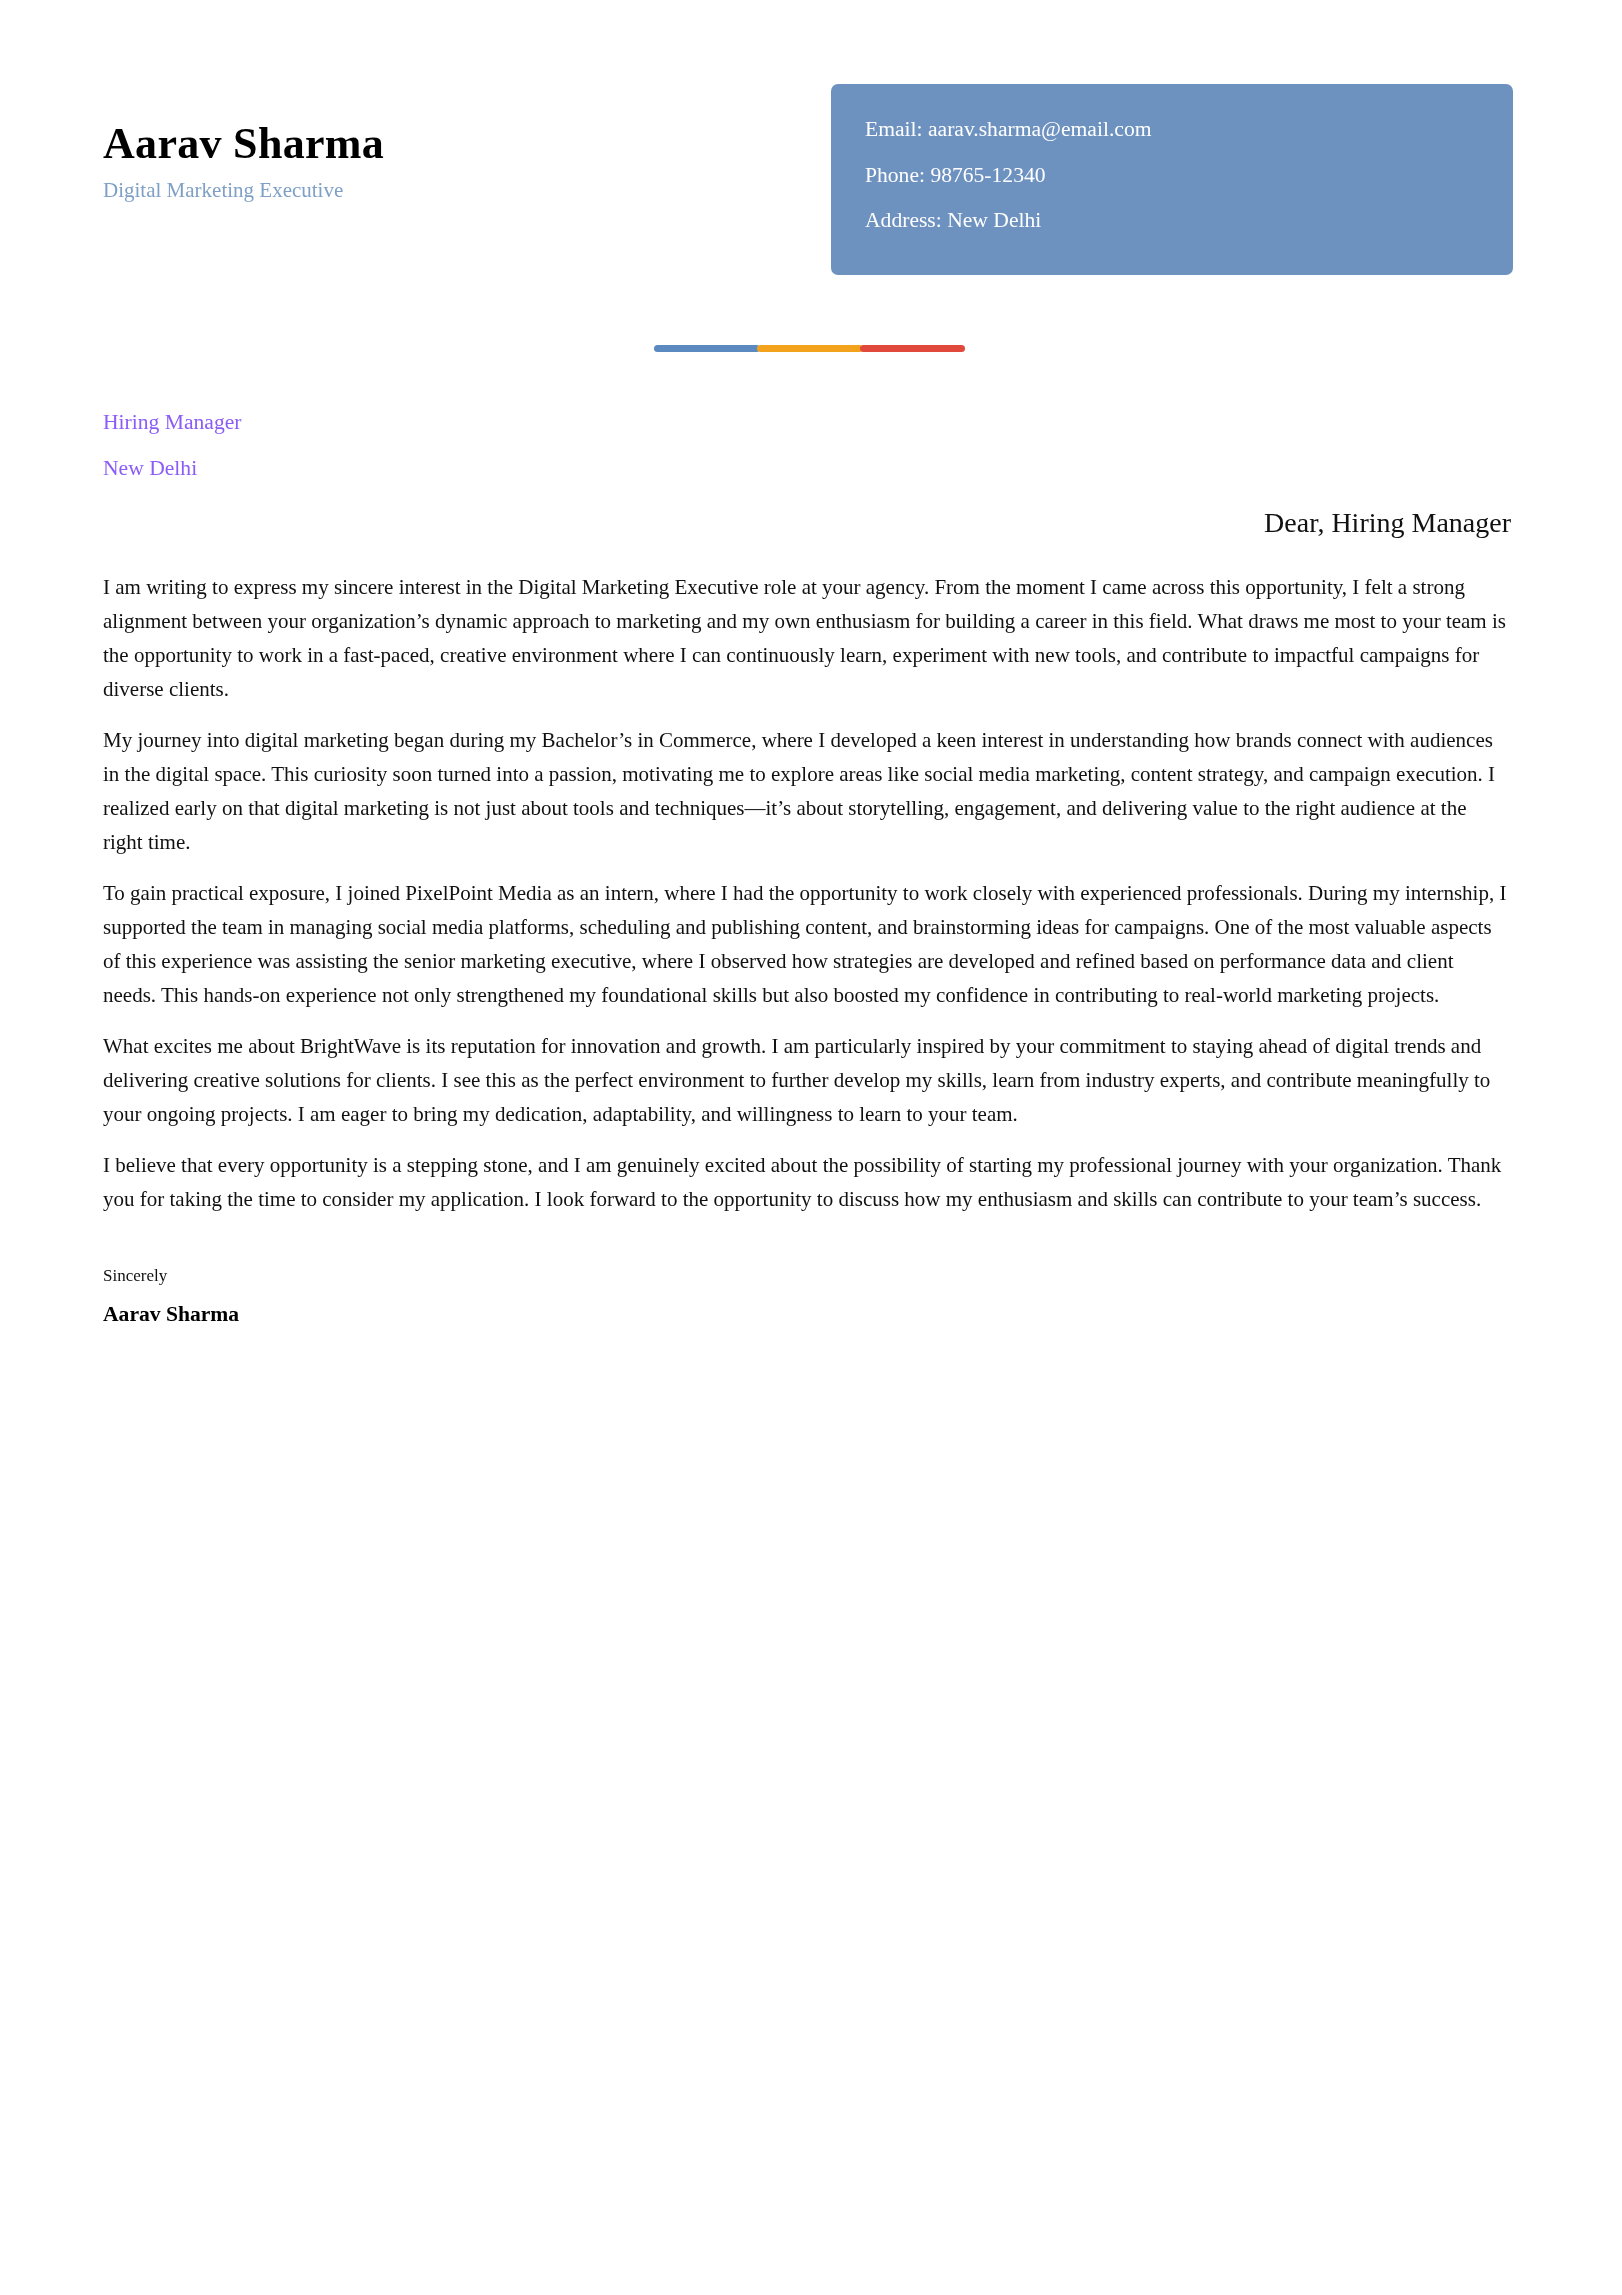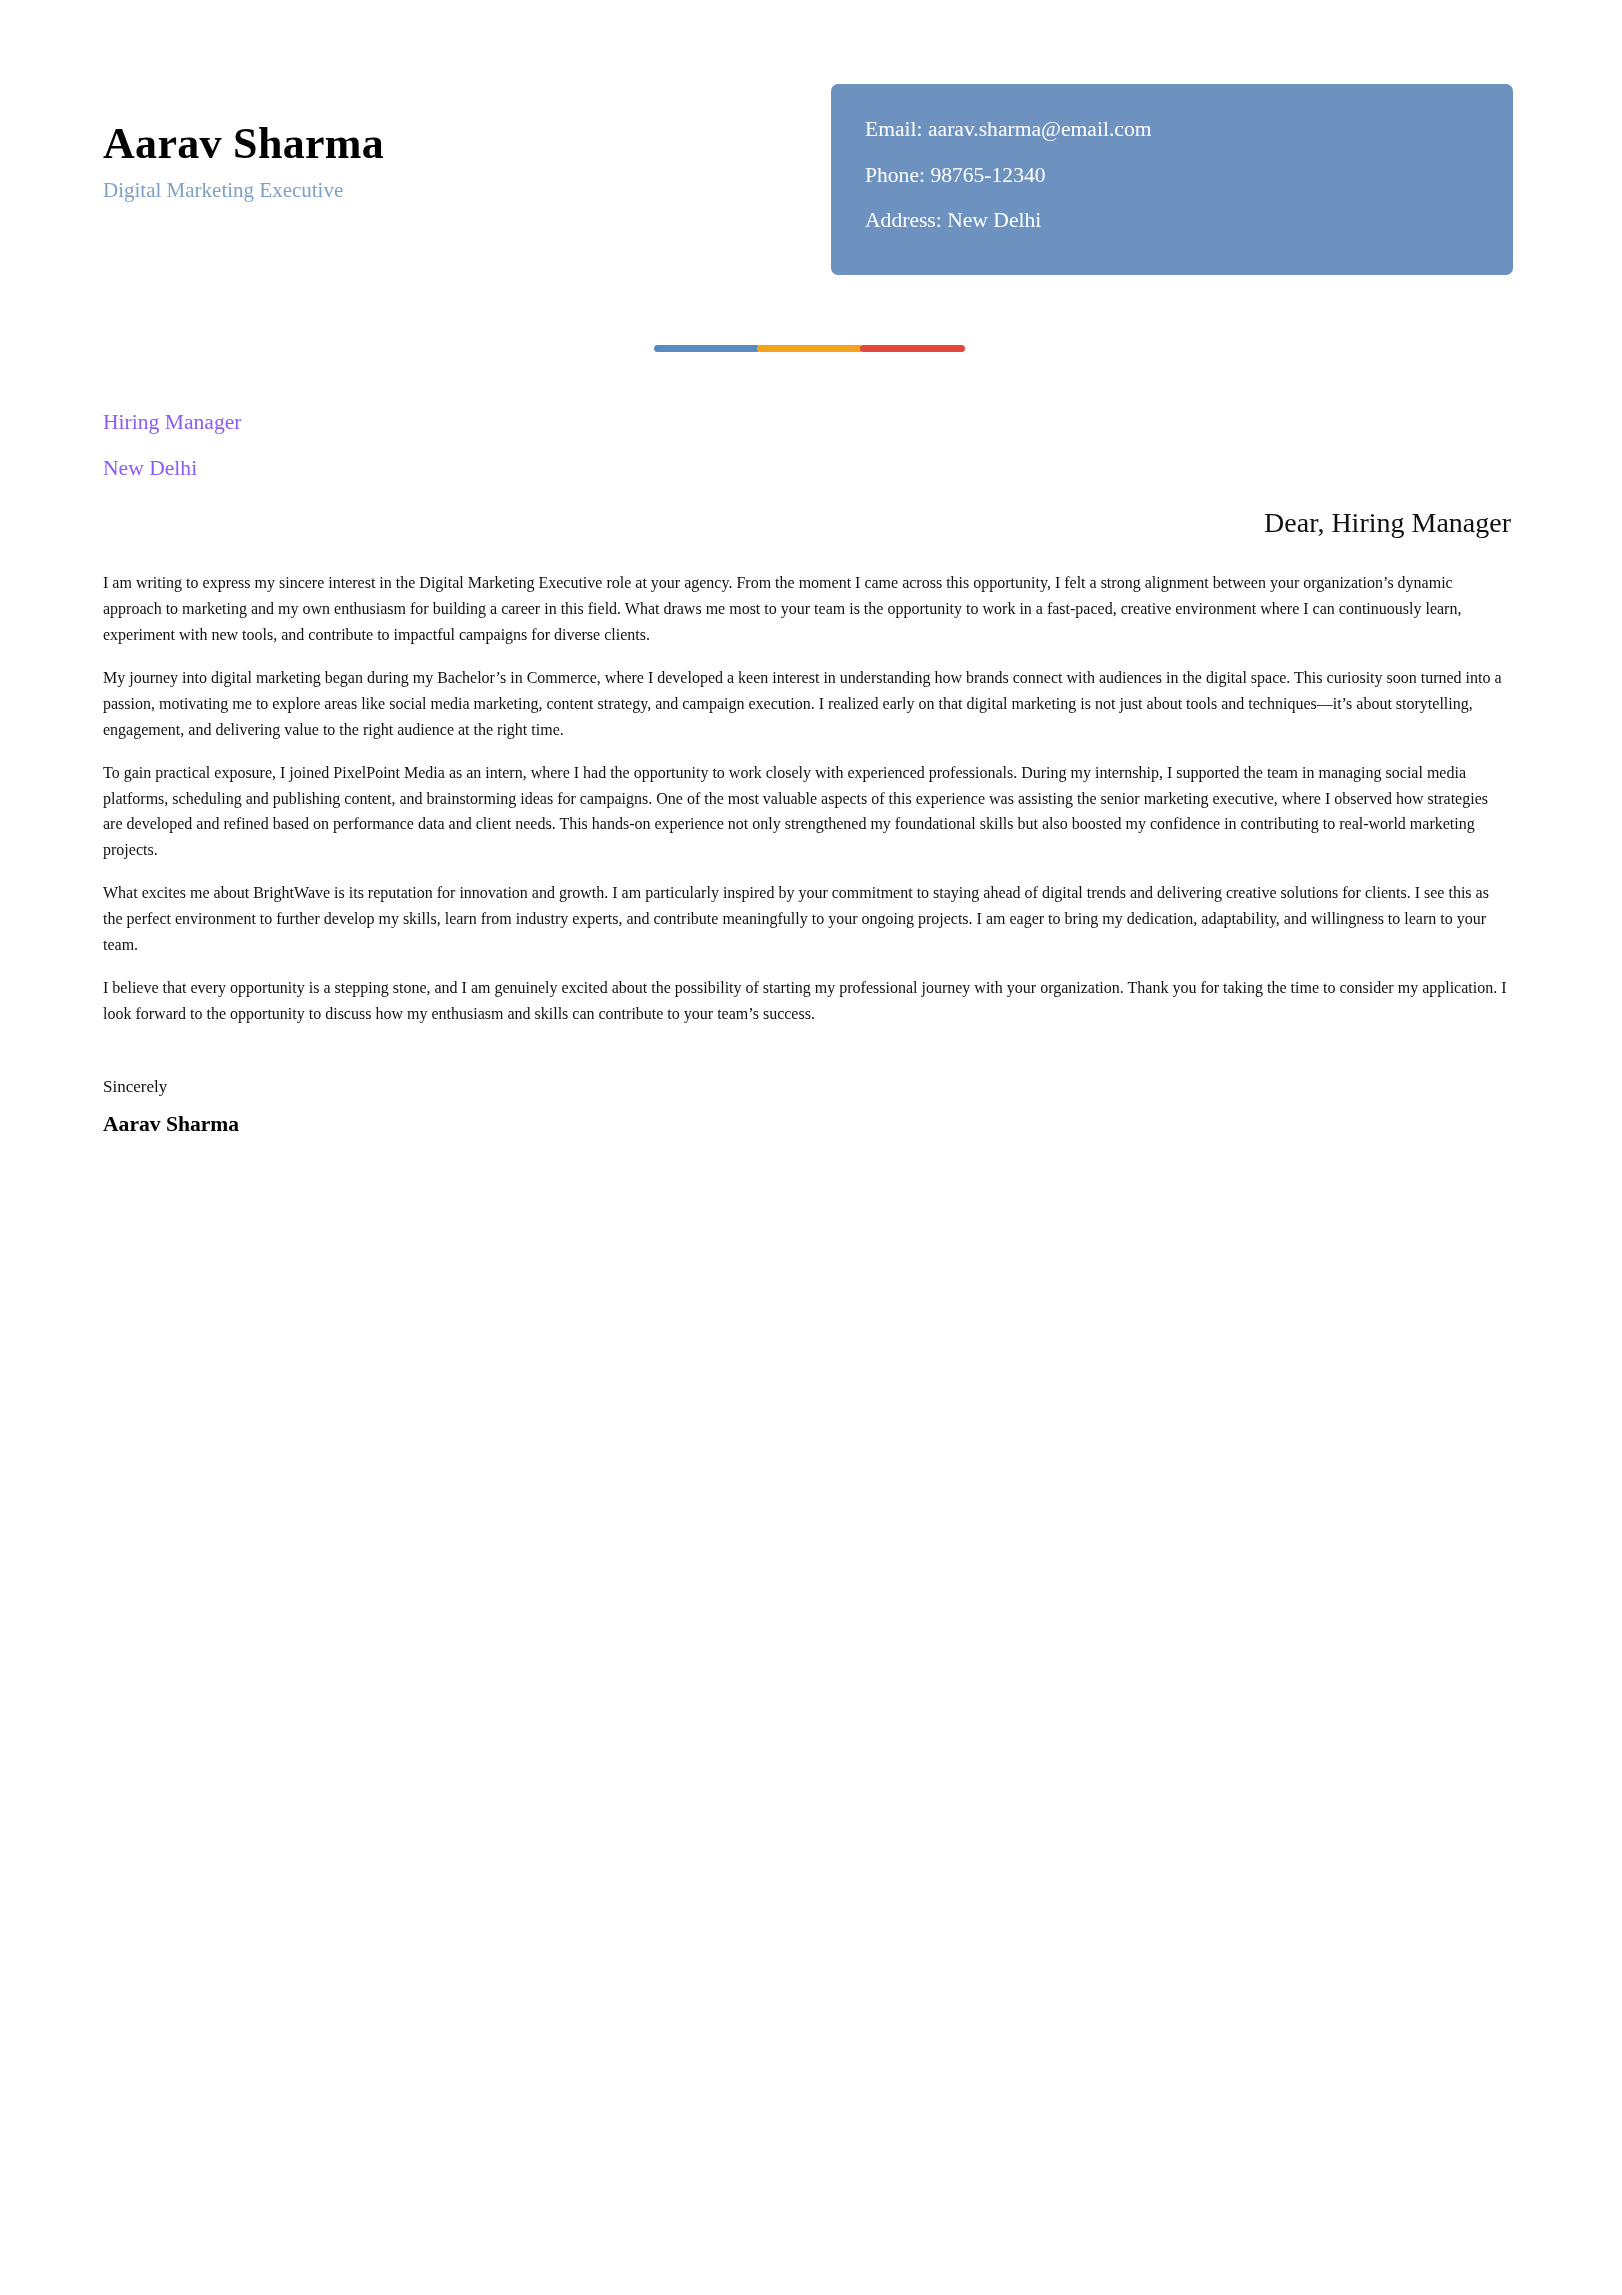--- a/index.html
+++ b/index.html
@@ -118,21 +118,21 @@
 
   .salutation {
     font-size: 28px;
     line-height: 1.0;
     margin: 29px 0 33px 0;
     color: #111111;
     text-align: right;
   }
 
   .body-par {
-    font-size: 16px;
+    font-size: 21px;
     line-height: 1.62;
     margin: 0 0 17px 0;
     color: #111111;
     text-align: left;
   }
 
   .closing {
     margin-top: 51px;
   }
   .closing-line {

